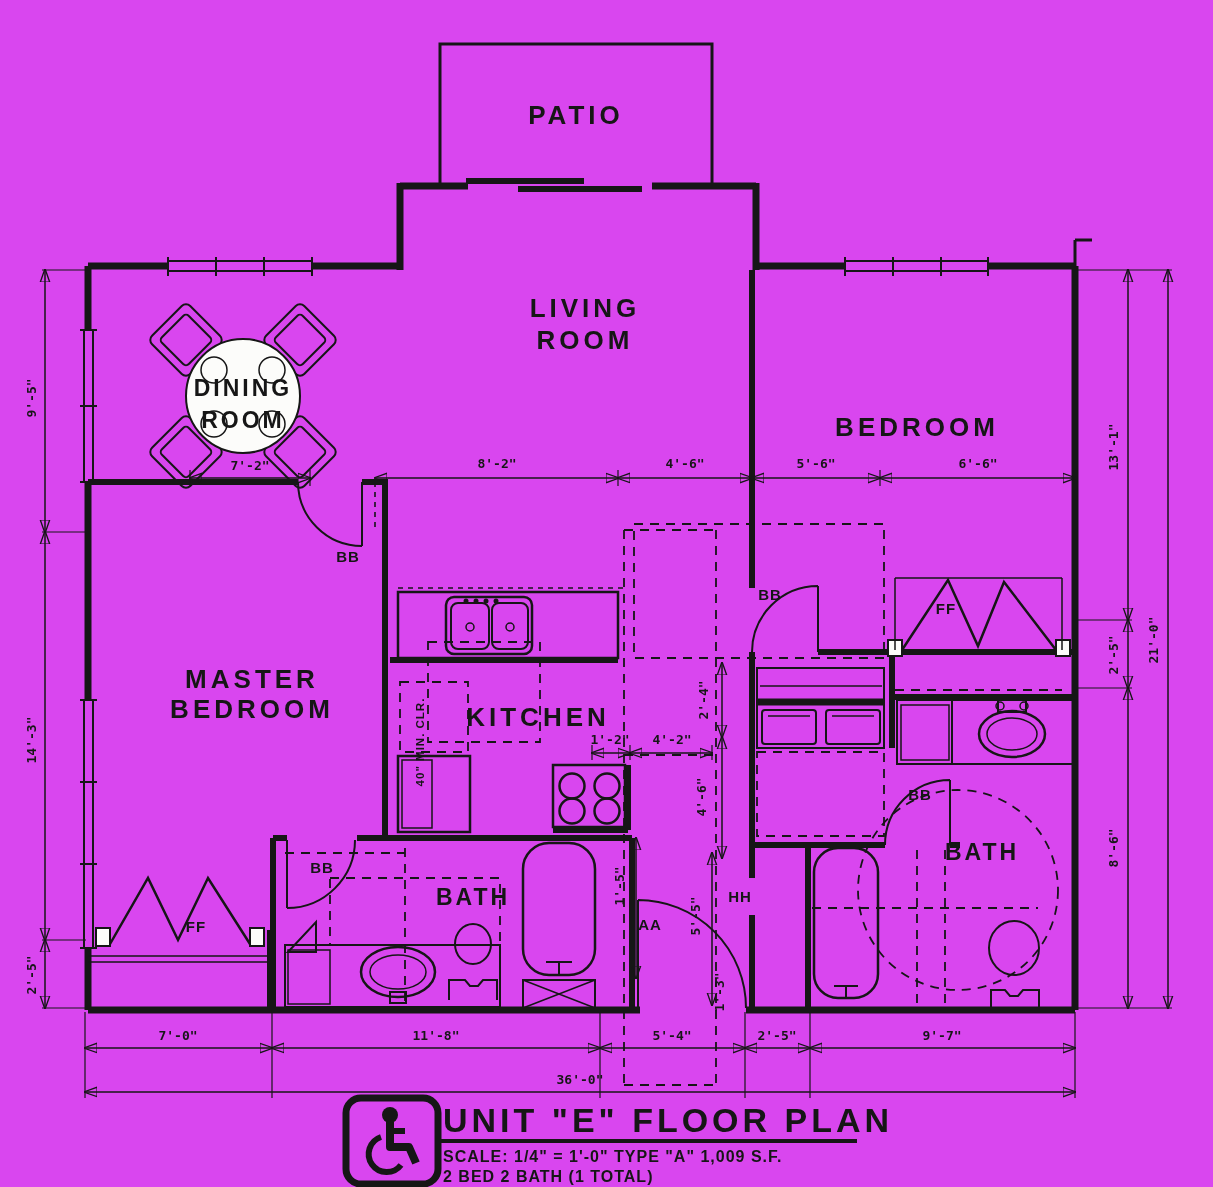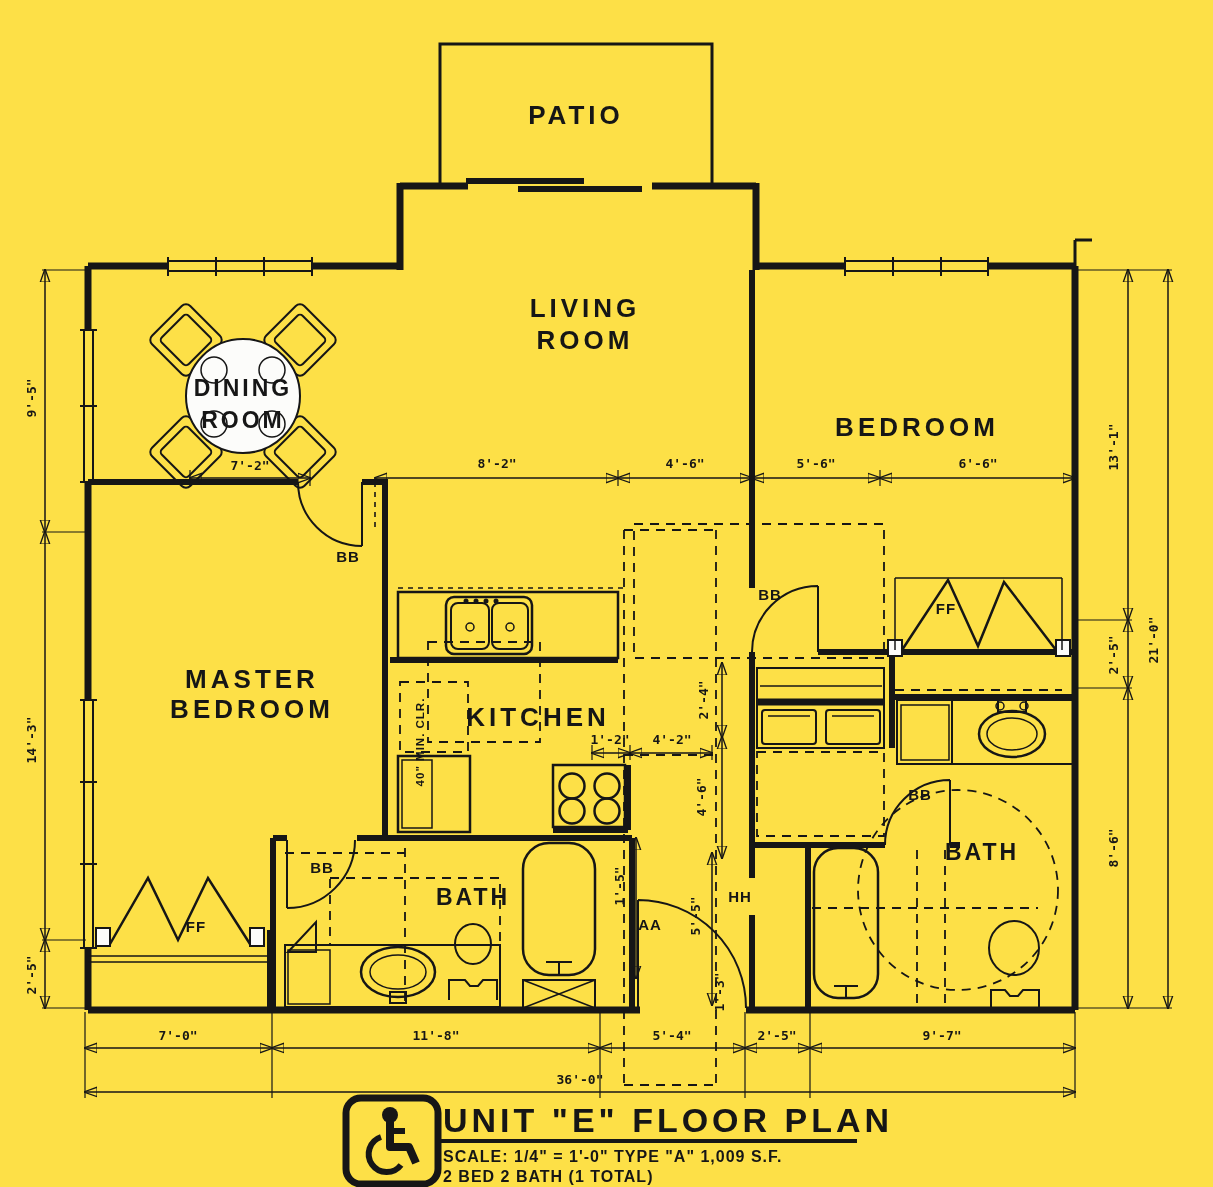--- a/index.html
+++ b/index.html
@@ -1,16 +1,16 @@
 <!DOCTYPE html>
 <html><head>
 <meta charset="utf-8">
 <style>
   html,body{margin:0;padding:0;background:#ffffff;}
-  .page{position:relative;width:1213px;height:1187px;background:#fde047;}
+  .page{position:relative;width:1213px;height:1187px;background:#d946ef;}
   svg{display:block}
   svg *{stroke-linecap:butt}
   path,line,rect,circle,ellipse{fill:none;stroke:#161616}
   .w7{stroke-width:7}.w6{stroke-width:6}
   .w3{stroke-width:3}.w25{stroke-width:2.5}.w2{stroke-width:2}
   .w15{stroke-width:1.5}.w1{stroke-width:1.2}
   .dash{stroke-width:1.8;stroke-dasharray:9 7}
   .dash2{stroke-width:1.6;stroke-dasharray:5 5}
   .fillb{fill:#161616;stroke:none}
   .fillw{fill:#fcfcfa;stroke:#161616;stroke-width:2}

